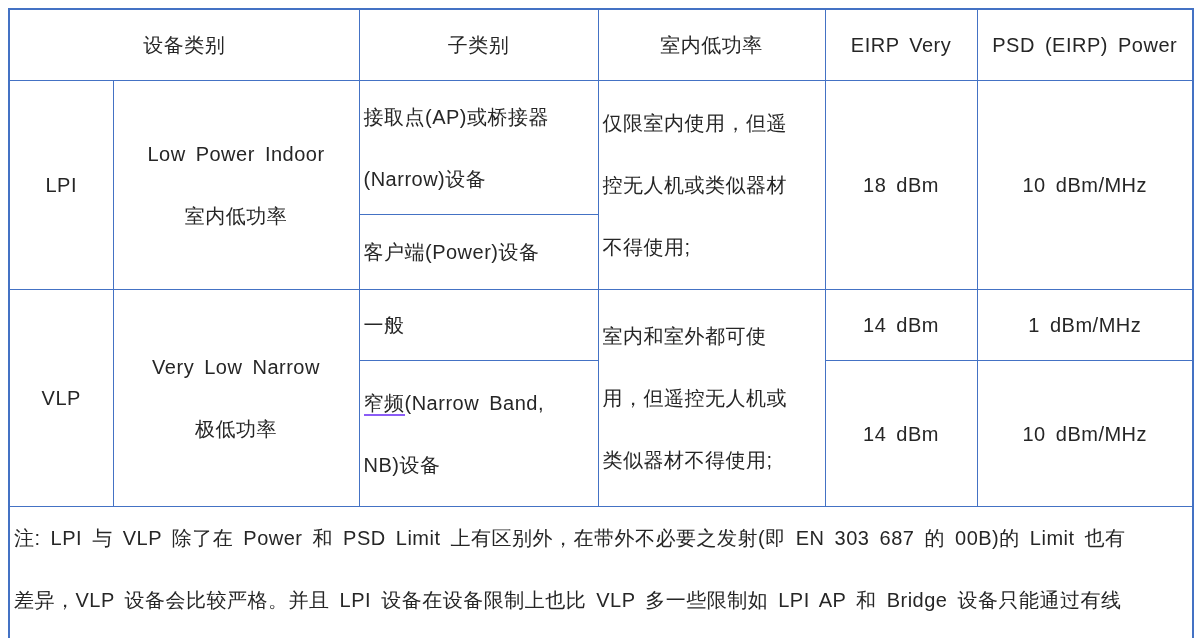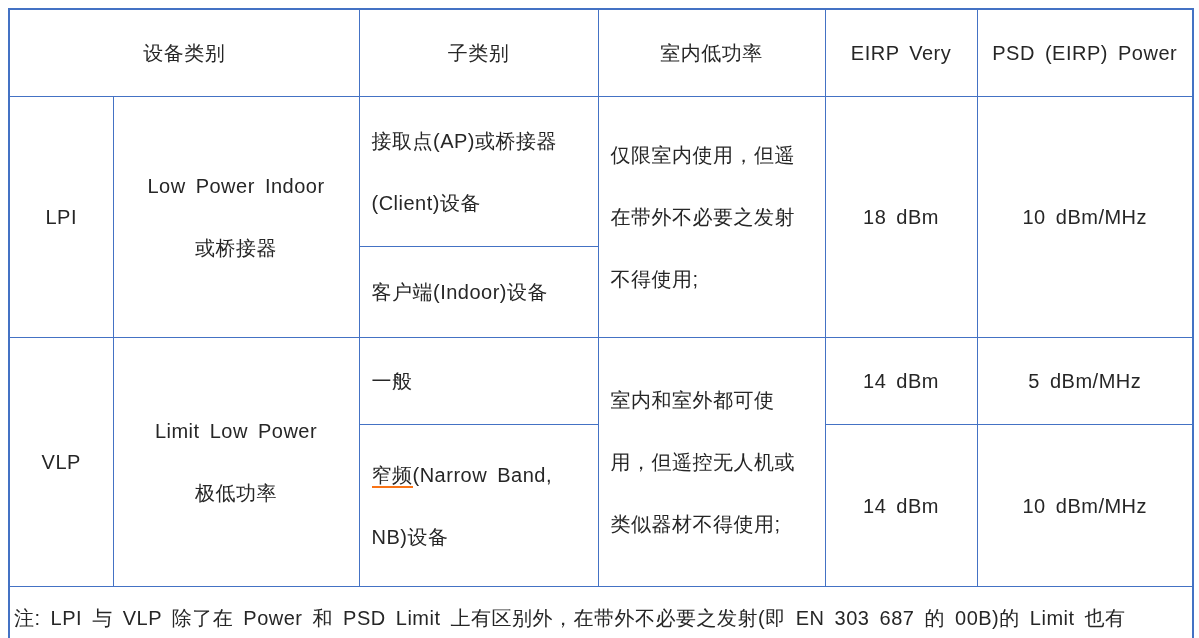--- a/index.html
+++ b/index.html
@@ -21,41 +21,41 @@
     width: 1184px;
     border: 2px solid #4472c4;
   }
   .doc-table td {
     border: 1px solid #4472c4;
     font-size: 20px;
     line-height: 62px;
     letter-spacing: 0.5px;
     word-spacing: 4px;
     vertical-align: middle;
-    padding: 12px;
+    padding: 4px;
     overflow: hidden;
   }
   .center { text-align: center; }
   .left   { text-align: left; padding-left: 9px; padding-right: 6px; }
   .pre    { white-space: pre-line; }
   tr.row-header td { height: 57px; }
   tr.row-lpi-1 td  { height: 125px; }
   tr.row-lpi-2 td  { height: 66px; }
   tr.row-vlp-1 td  { height: 60px; }
   tr.row-vlp-2 td  { height: 137px; }
   td.note-cell {
     height: 173px;
     vertical-align: top;
     text-align: left;
     padding: 0 10px 0 4px;
     white-space: pre-line;
     line-height: 62px;
   }
   .nb-underline {
-    border-bottom: 2px solid #f97316;
+    border-bottom: 2px solid #8b5cf6;
   }
 </style>
 </head>
 <body>
 
 <table class="doc-table">
   <colgroup>
     <col style="width:104px">
     <col style="width:246px">
     <col style="width:239px">
@@ -69,44 +69,44 @@
     <td colspan="2" class="center">设备类别</td>
     <td class="center">子类别</td>
     <td class="center">室内低功率</td>
     <td class="center">EIRP Very</td>
     <td class="center">PSD (EIRP) Power</td>
   </tr>
 
   <tr class="row-lpi-1">
     <td rowspan="2" class="center">LPI</td>
     <td rowspan="2" class="center pre">Low Power Indoor
-或桥接器</td>
+室内低功率</td>
     <td class="left pre">接取点(AP)或桥接器
-(Client)设备</td>
+(Narrow)设备</td>
     <td rowspan="2" class="left pre">仅限室内使用，但遥
-在带外不必要之发射
+控无人机或类似器材
 不得使用;</td>
     <td rowspan="2" class="center">18 dBm</td>
     <td rowspan="2" class="center">10 dBm/MHz</td>
   </tr>
 
   <tr class="row-lpi-2">
-    <td class="left">客户端(Indoor)设备</td>
+    <td class="left">客户端(Power)设备</td>
   </tr>
 
   <tr class="row-vlp-1">
     <td rowspan="2" class="center">VLP</td>
-    <td rowspan="2" class="center pre">Limit Low Power
+    <td rowspan="2" class="center pre">Very Low Narrow
 极低功率</td>
     <td class="left">一般</td>
     <td rowspan="2" class="left pre">室内和室外都可使
 用，但遥控无人机或
 类似器材不得使用;</td>
     <td class="center">14 dBm</td>
-    <td class="center">5 dBm/MHz</td>
+    <td class="center">1 dBm/MHz</td>
   </tr>
 
   <tr class="row-vlp-2">
     <td class="left"><span class="nb-underline">窄频</span><span class="pre">(Narrow Band,
 NB)设备</span></td>
     <td class="center">14 dBm</td>
     <td class="center">10 dBm/MHz</td>
   </tr>
 
   <tr>

